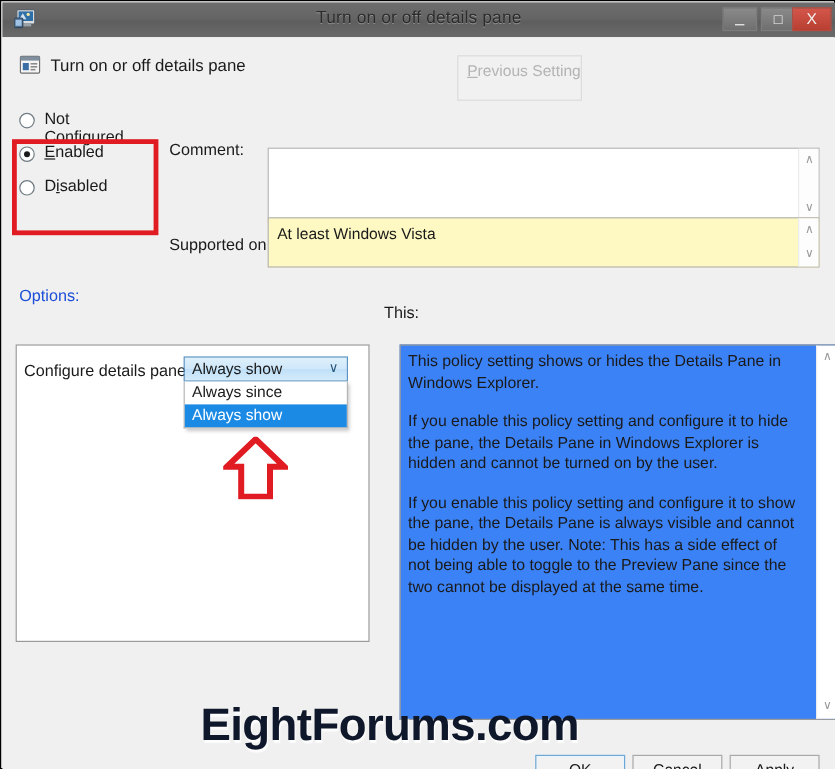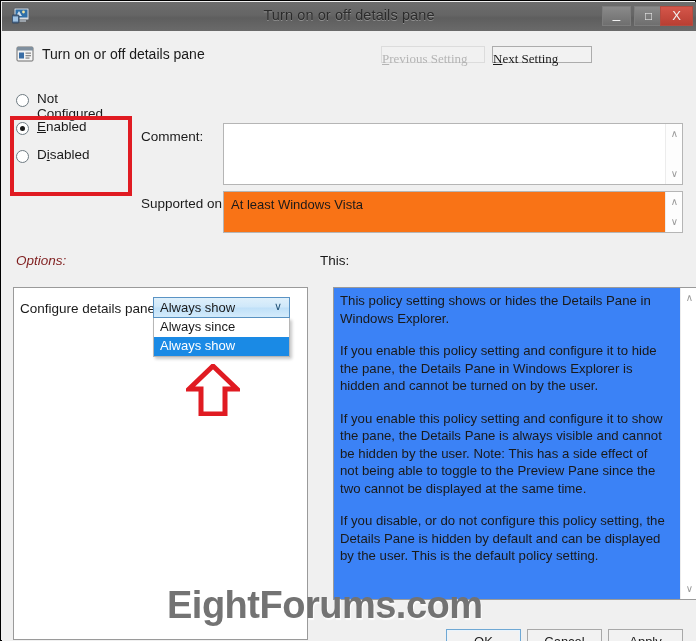--- a/index.html
+++ b/index.html
@@ -49,24 +49,24 @@
   #content{
     position:absolute;left:1px;top:30px;width:694px;height:610px;
     background:#f0f0f0;
   }
   
   #hdr-icon{position:absolute;left:14px;top:14px;width:18px;height:18px;}
   #hdr-title{
     position:absolute;left:40px;top:15px;font-size:14px;color:#1a1a1a;
   }
   .navbtn{
-    position:absolute;top:15px;height:17px;
+    position:absolute;top:15px;height:38px;
     border:1px solid #acacac;background:#f2f2f2;
-    font-size:13px;color:#1a1a1a;text-align:left;
-    box-sizing:border-box;line-height:24px;font-family:Liberation Serif, serif;
+    font-size:13px;color:#1a1a1a;text-align:right;
+    box-sizing:border-box;line-height:24px;
   }
   #prev-setting{left:379px;width:104px;color:#b4b4b4;border-color:#dcdcdc;background:#f1f1f1;}
   #next-setting{left:490px;width:100px;}
   .ul{text-decoration:underline;}
   
   #radio-group{position:absolute;left:14px;top:58px;}
   .radio-row{position:relative;height:28px;}
   .radio-mark{
     position:absolute;left:0;top:5px;width:13px;height:13px;border-radius:50%;
     border:1px solid #6f7b82;background:#fff;box-sizing:border-box;
@@ -74,47 +74,47 @@
   .radio-mark.on:after{
     content:"";position:absolute;left:3px;top:3px;width:5px;height:5px;
     border-radius:50%;background:#1b1b1b;
   }
   .radio-label{position:absolute;left:21px;top:2px;font-size:13.5px;color:#1a1a1a;}
   #red-box{
     position:absolute;left:8px;top:85px;width:122px;height:80px;
     border:4px solid #e01b22;box-sizing:border-box;pointer-events:none;
   }
   
-  #lbl-comment{position:absolute;left:139px;top:86px;font-size:13.5px;color:#1a1a1a;margin-top:12px;}
+  #lbl-comment{position:absolute;left:139px;top:86px;font-size:13.5px;color:#1a1a1a;}
   #comment-box{
     position:absolute;left:221px;top:92px;width:460px;height:62px;
     border:1px solid #b5b5b5;background:#fff;box-sizing:border-box;
   }
   #lbl-supported{position:absolute;left:139px;top:165px;font-size:13.5px;color:#1a1a1a;}
   #supported-box{
-    position:absolute;left:221px;top:160px;width:460px;height:42px;
-    border:1px solid #b5b5b5;background:#f97316;box-sizing:border-box;
+    position:absolute;left:221px;top:150px;width:460px;height:42px;
+    border:1px solid #b5b5b5;background:#fef9c3;box-sizing:border-box;
   }
   #supported-text{position:absolute;left:7px;top:5px;font-size:13px;color:#1a1a1a;}
   .vscroll{
     position:absolute;right:0;top:0;width:17px;height:100%;
     background:#fdfdfd;border-left:1px solid #ececec;box-sizing:border-box;
   }
   .vscroll .arrow{
     position:absolute;left:0;width:17px;height:16px;text-align:center;
     font-size:10px;color:#9a9a9a;line-height:16px;
   }
   .vscroll .arrow.up{top:2px;}
   .vscroll .arrow.dn{bottom:2px;}
   
-  #lbl-options{position:absolute;left:14px;top:222px;font-size:13.5px;color:#7f1d1d;font-style:italic;}
+  #lbl-options{position:absolute;left:14px;top:208px;font-size:13.5px;color:#1d4ed8;}
   #lbl-help{position:absolute;left:318px;top:222px;font-size:13.5px;color:#1a1a1a;}
   
   #options-panel{
-    position:absolute;left:11px;top:256px;width:295px;height:353px;
+    position:absolute;left:11px;top:256px;width:295px;height:248px;
     border:1px solid #9a9a9a;background:#fff;box-sizing:border-box;
   }
   #opt-label{position:absolute;left:6px;top:13px;font-size:13.5px;color:#1a1a1a;}
   
   #combo{
     position:absolute;left:139px;top:9px;width:137px;height:21px;
     border:1px solid #5a93c4;box-sizing:border-box;
     background:linear-gradient(to bottom,#dff0fb 0%,#cfe8fa 48%,#bfe0f8 52%,#d4ebfb 100%);
   }
   #combo-value{position:absolute;left:6px;top:2px;font-size:13px;color:#1a1a1a;}
@@ -138,21 +138,21 @@
     font-size:13.2px;line-height:17.5px;color:#1a1a1a;
   }
   #help-text p{margin:0 0 15px 0;}
   #help-scroll{
     position:absolute;right:0;top:0;width:18px;height:100%;
     background:#fff;box-sizing:border-box;
   }
   
   #watermark{
     position:absolute;left:165px;top:553px;
-    font-size:38px;font-weight:bold;color:#737373;
+    font-size:38px;font-weight:bold;color:#0f172a;
     letter-spacing:-.5px;
     text-shadow:1px 2px 1px rgba(255,255,255,.85);
     pointer-events:none;
   }
   
   .footbtn{
     position:absolute;top:598px;height:26px;width:75px;
     border:1px solid #a8a8a8;background:#f2f2f2;box-sizing:border-box;
     font-size:13px;color:#1a1a1a;text-align:center;line-height:24px;
   }
@@ -202,23 +202,20 @@
         <rect x="9.5" y="7.5" width="5.5" height="1.3" fill="#8a8a8a"></rect>
         <rect x="9.5" y="10" width="5.5" height="1.3" fill="#8a8a8a"></rect>
         <rect x="9.5" y="12.4" width="4" height="1.3" fill="#8a8a8a"></rect>
       </svg>
     </span>
     <div id="hdr-title">Turn on or off details pane</div>
 
     <div class="navbtn" id="prev-setting">
       <span><span class="ul">P</span>revious Setting</span>
     </div>
-    <div class="navbtn" id="next-setting">
-      <span><span class="ul">N</span>ext Setting</span>
-    </div>
 
     <div id="radio-group">
 
       <div class="radio-row">
         <span class="radio-mark"></span>
         <span class="radio-label">Not <span class="ul">C</span>onfigured</span>
       </div>
 
       <div class="radio-row">
         <span class="radio-mark on"></span>
@@ -270,21 +267,20 @@
       <svg width="54" height="52" viewBox="0 0 54 52">
         <path d="M27 2 L51 25 L39 25 L39 50 L15 50 L15 25 L3 25 Z" fill="#ffffff" stroke="#e01b22" stroke-width="5" stroke-linejoin="miter"></path>
       </svg>
     </span>
 
     <div id="help-panel">
       <div id="help-text">
         <p>This policy setting shows or hides the Details Pane in Windows Explorer.</p>
         <p>If you enable this policy setting and configure it to hide the pane, the Details Pane in Windows Explorer is hidden and cannot be turned on by the user.</p>
         <p>If you enable this policy setting and configure it to show the pane, the Details Pane is always visible and cannot be hidden by the user. Note: This has a side effect of not being able to toggle to the Preview Pane since the two cannot be displayed at the same time.</p>
-        <p>If you disable, or do not configure this policy setting, the Details Pane is hidden by default and can be displayed by the user. This is the default policy setting.</p>
       </div>
       <div id="help-scroll" class="vscroll">
         <div class="arrow up">∧</div>
         <div class="arrow dn">∨</div>
       </div>
     </div>
 
     <div id="watermark">EightForums.com</div>
 
     <div class="footbtn" id="btn-ok">

